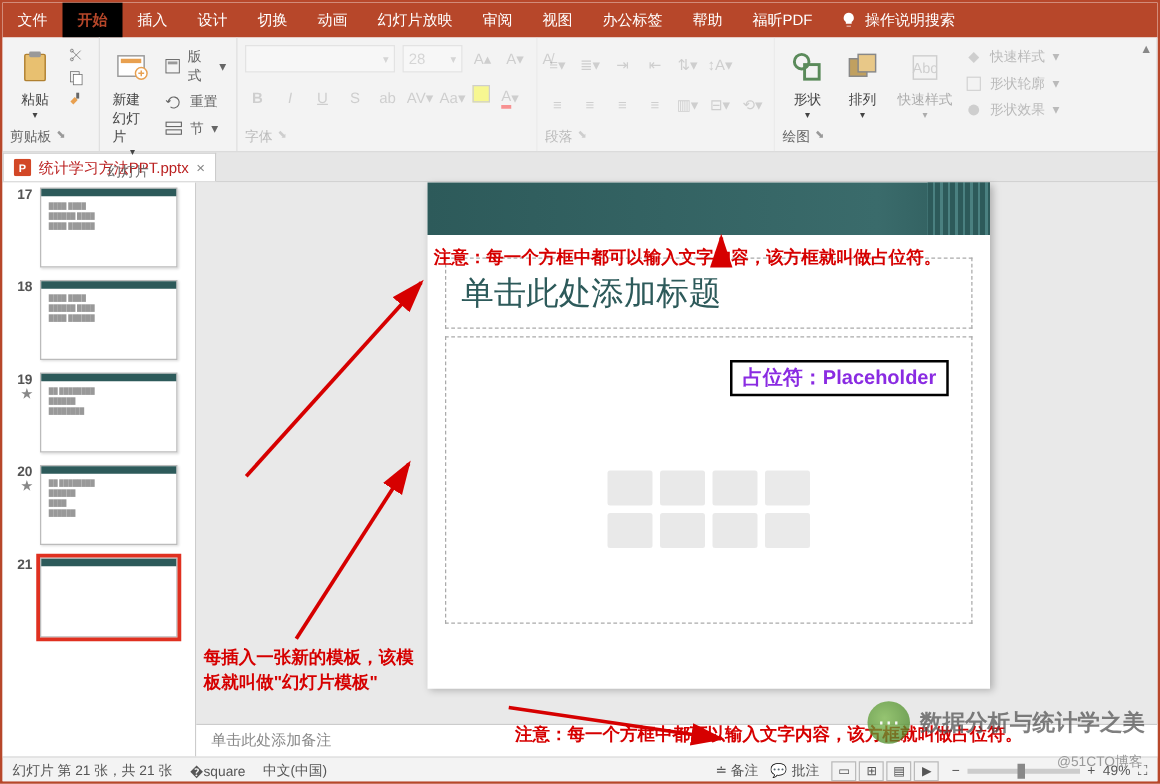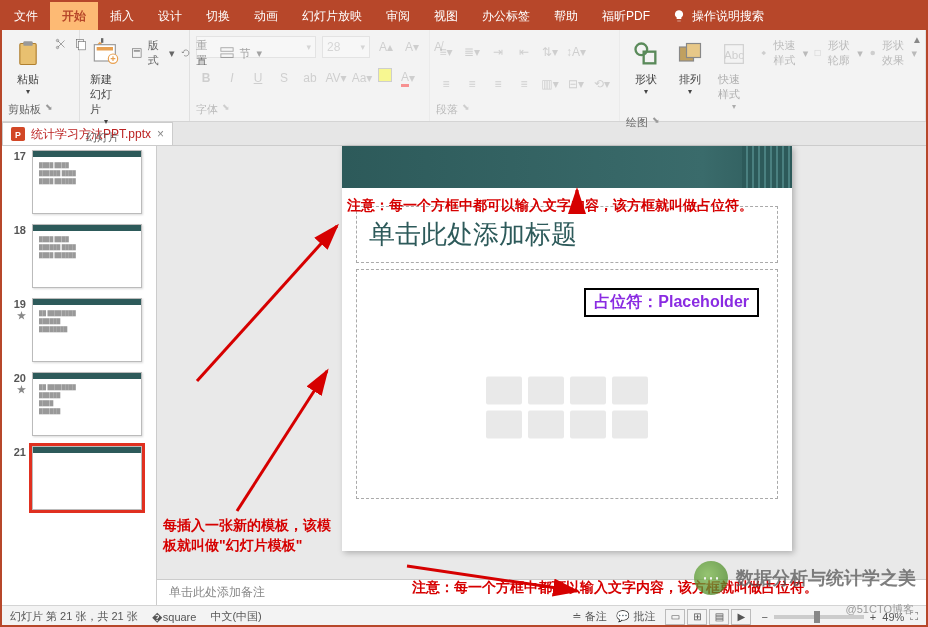--- a/index.html
+++ b/index.html
@@ -1,32 +1,32 @@
 <!DOCTYPE html>
 <html><head>
 <meta charset="utf-8">
 <style>
 * { margin: 0; padding: 0; box-sizing: border-box; font-family: "Microsoft YaHei", sans-serif; }
 body { background: #fff; width: 928px; height: 627px; overflow: hidden; position: relative; border: 2px solid #b7472a; }
 
 
 .tabs { background: #b7472a; height: 28px; display: flex; align-items: stretch; color: #fff; font-size: 12px; }
 .tab { padding: 0 12px; display: flex; align-items: center; cursor: pointer; }
-.tab.active { background: #fdba74; color: #b7472a; font-weight: bold; }
+.tab.active { background: #000000; color: #b7472a; font-weight: bold; }
 .tell-me { display: flex; align-items: center; padding: 0 10px; gap: 6px; }
 .bulb { width: 14px; height: 14px; }
 
 
 .ribbon { background: #f3f3f3; height: 92px; border-bottom: 1px solid #d4d4d4; display: flex; position: relative; }
 .group { border-right: 1px solid #e0e0e0; padding: 2px 6px; display: flex; flex-direction: column; justify-content: space-between; }
 .group-label { font-size: 11px; color: #666; text-align: center; padding: 2px 0; display: flex; justify-content: flex-start; gap: 4px; }
 .group-body { flex: 1; display: flex; align-items: flex-start; gap: 4px; padding-top: 4px; }
 .big-btn { display: flex; flex-direction: column; align-items: center; font-size: 11px; color: #444; padding: 2px 4px; cursor: pointer; }
 .big-btn .ico { width: 32px; height: 32px; display: flex; align-items: center; justify-content: center; margin-bottom: 2px; }
-.small-btns { display: flex; flex-direction: row; gap: 2px; font-size: 11px; color: #666; }
+.small-btns { display: flex; flex-direction: column; gap: 2px; font-size: 11px; color: #666; }
 .small-btns span { display: flex; align-items: center; gap: 4px; padding: 1px 2px; cursor: pointer; }
 .mini-ico { width: 14px; height: 14px; display: inline-block; }
 .disabled { opacity: 0.4; }
 .font-row { display: flex; gap: 6px; align-items: center; }
 .font-select { width: 120px; height: 22px; border: 1px solid #ccc; background: #fff; padding: 0 4px; font-size: 12px; color: #aaa; display:flex; align-items:center; justify-content:space-between;}
 .size-select { width: 48px; height: 22px; border: 1px solid #ccc; background: #fff; padding: 0 4px; font-size: 12px; color: #aaa; display:flex; align-items:center; justify-content:space-between;}
 .btn-row { display: flex; gap: 6px; margin-top: 6px; }
 .tool-btn { width: 20px; height: 20px; display: flex; align-items: center; justify-content: center; color: #999; font-size: 12px; cursor: pointer; }
 .collapse-caret { position: absolute; right: 4px; top: 4px; font-size: 10px; color: #888; }
 

